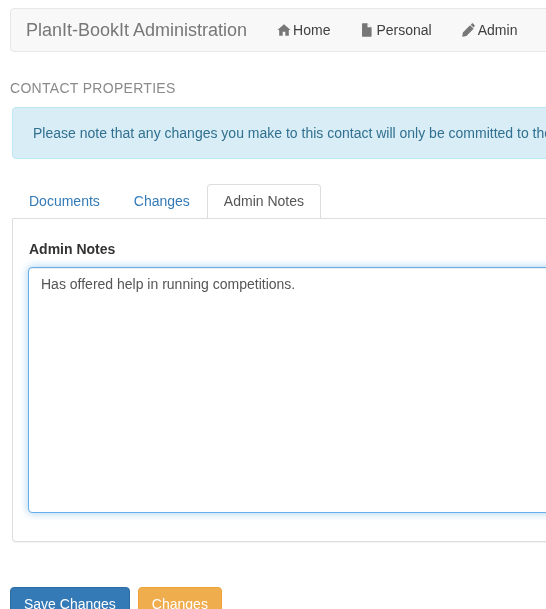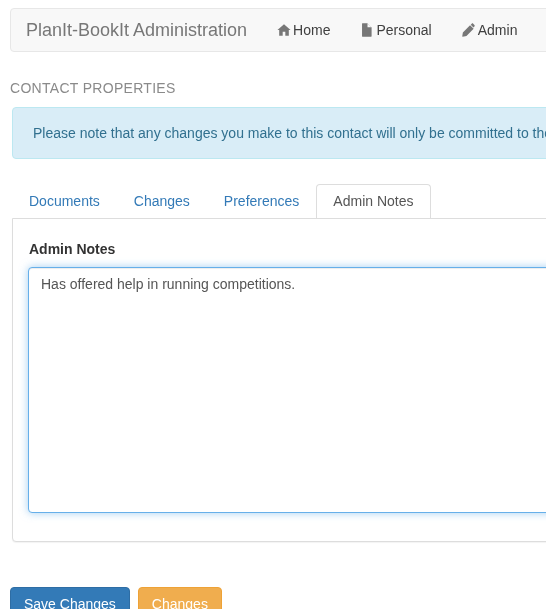--- a/index.html
+++ b/index.html
@@ -234,21 +234,20 @@
 
 <div class="page-heading">CONTACT PROPERTIES</div>
 
 <div class="alert-info">
   <span>Please note that any changes you make to this contact will only be committed to the</span>
 </div>
 
 <div class="tabs">
   <div class="tab">Documents</div>
   <div class="tab">Changes</div>
-  <div class="tab">Preferences</div>
   <div class="tab active">Admin Notes</div>
 </div>
 
 <div class="tab-panel">
   <div class="field-label">Admin Notes</div>
   <textarea class="notes-textarea" autofocus="" placeholder="" style="">Has offered help in running competitions.</textarea>
 </div>
 
 <div class="btn-row">
   <button class="btn btn-primary">Save Changes</button>

